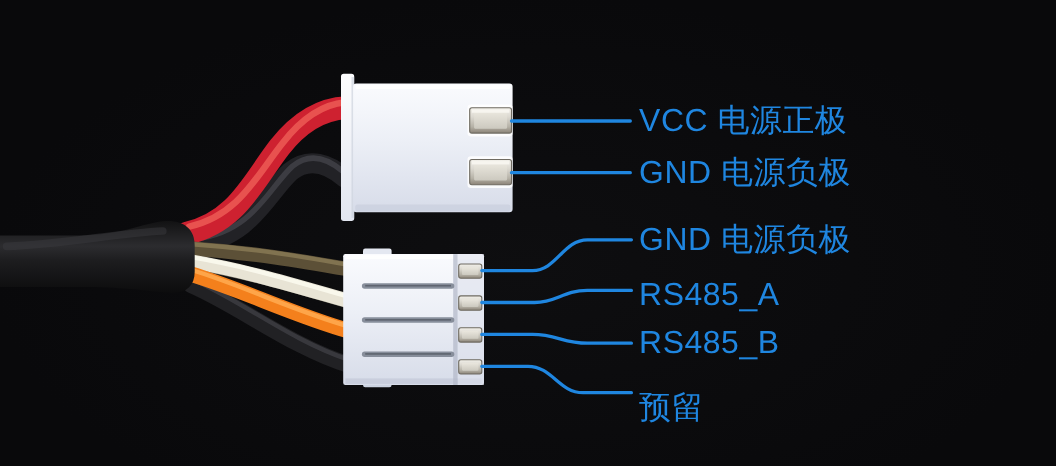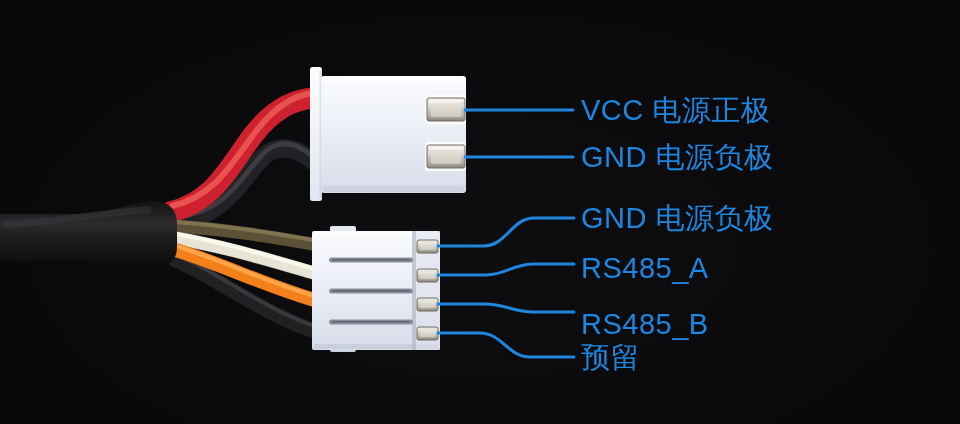--- a/index.html
+++ b/index.html
@@ -157,15 +157,15 @@
       <path d="M 438,275 L 486,275 C 506,275 512,264 534,264 L 574,264"></path>
       <path d="M 438,304 L 484,304 C 506,304 512,312 534,312 L 574,312"></path>
       <path d="M 438,333 L 480,333 C 502,333 508,357 530,357 L 574,357"></path>
     </g>
   </svg>
 
   <div class="label" style="top:94px">VCC 电源正极</div>
   <div class="label" style="top:141px">GND 电源负极</div>
   <div class="label" style="top:202px">GND 电源负极</div>
   <div class="label" style="top:252px">RS485_A</div>
-  <div class="label" style="top:308px">RS485_B</div>
-  <div class="label" style="top:341px">预留</div>
+  <div class="label" style="top:296px">RS485_B</div>
+  <div class="label" style="top:355px">预留</div>
 </div>
 
 </body></html>

